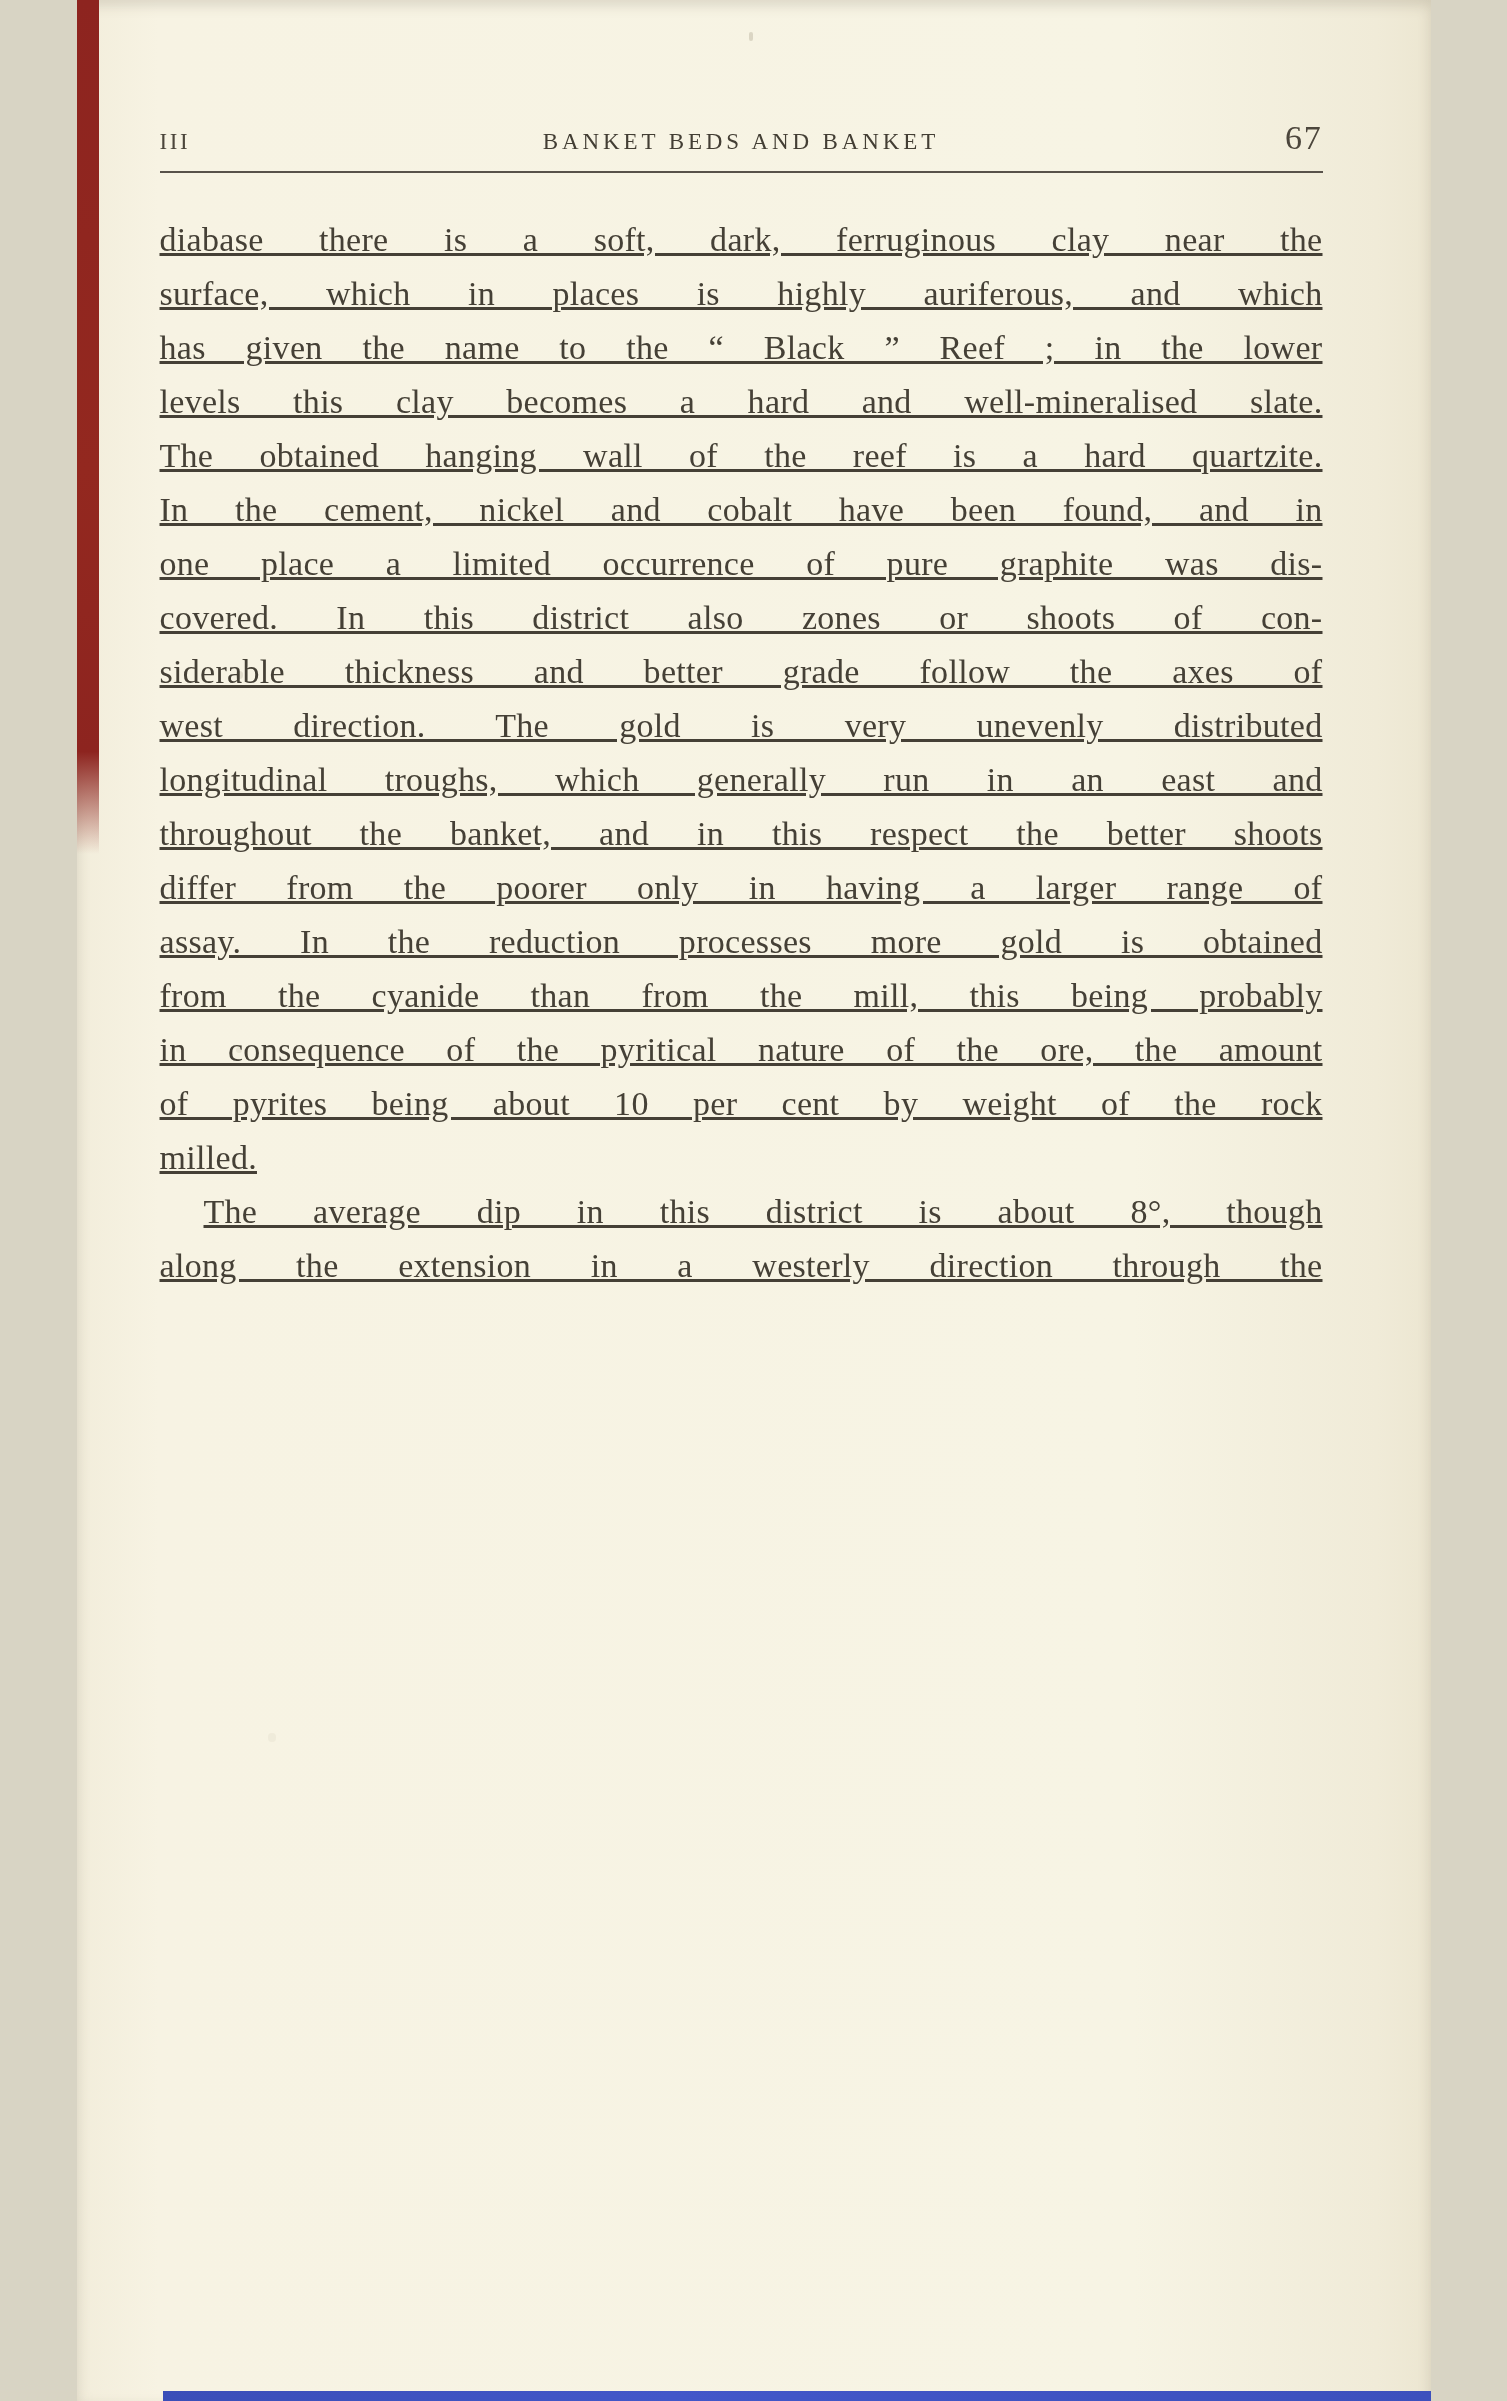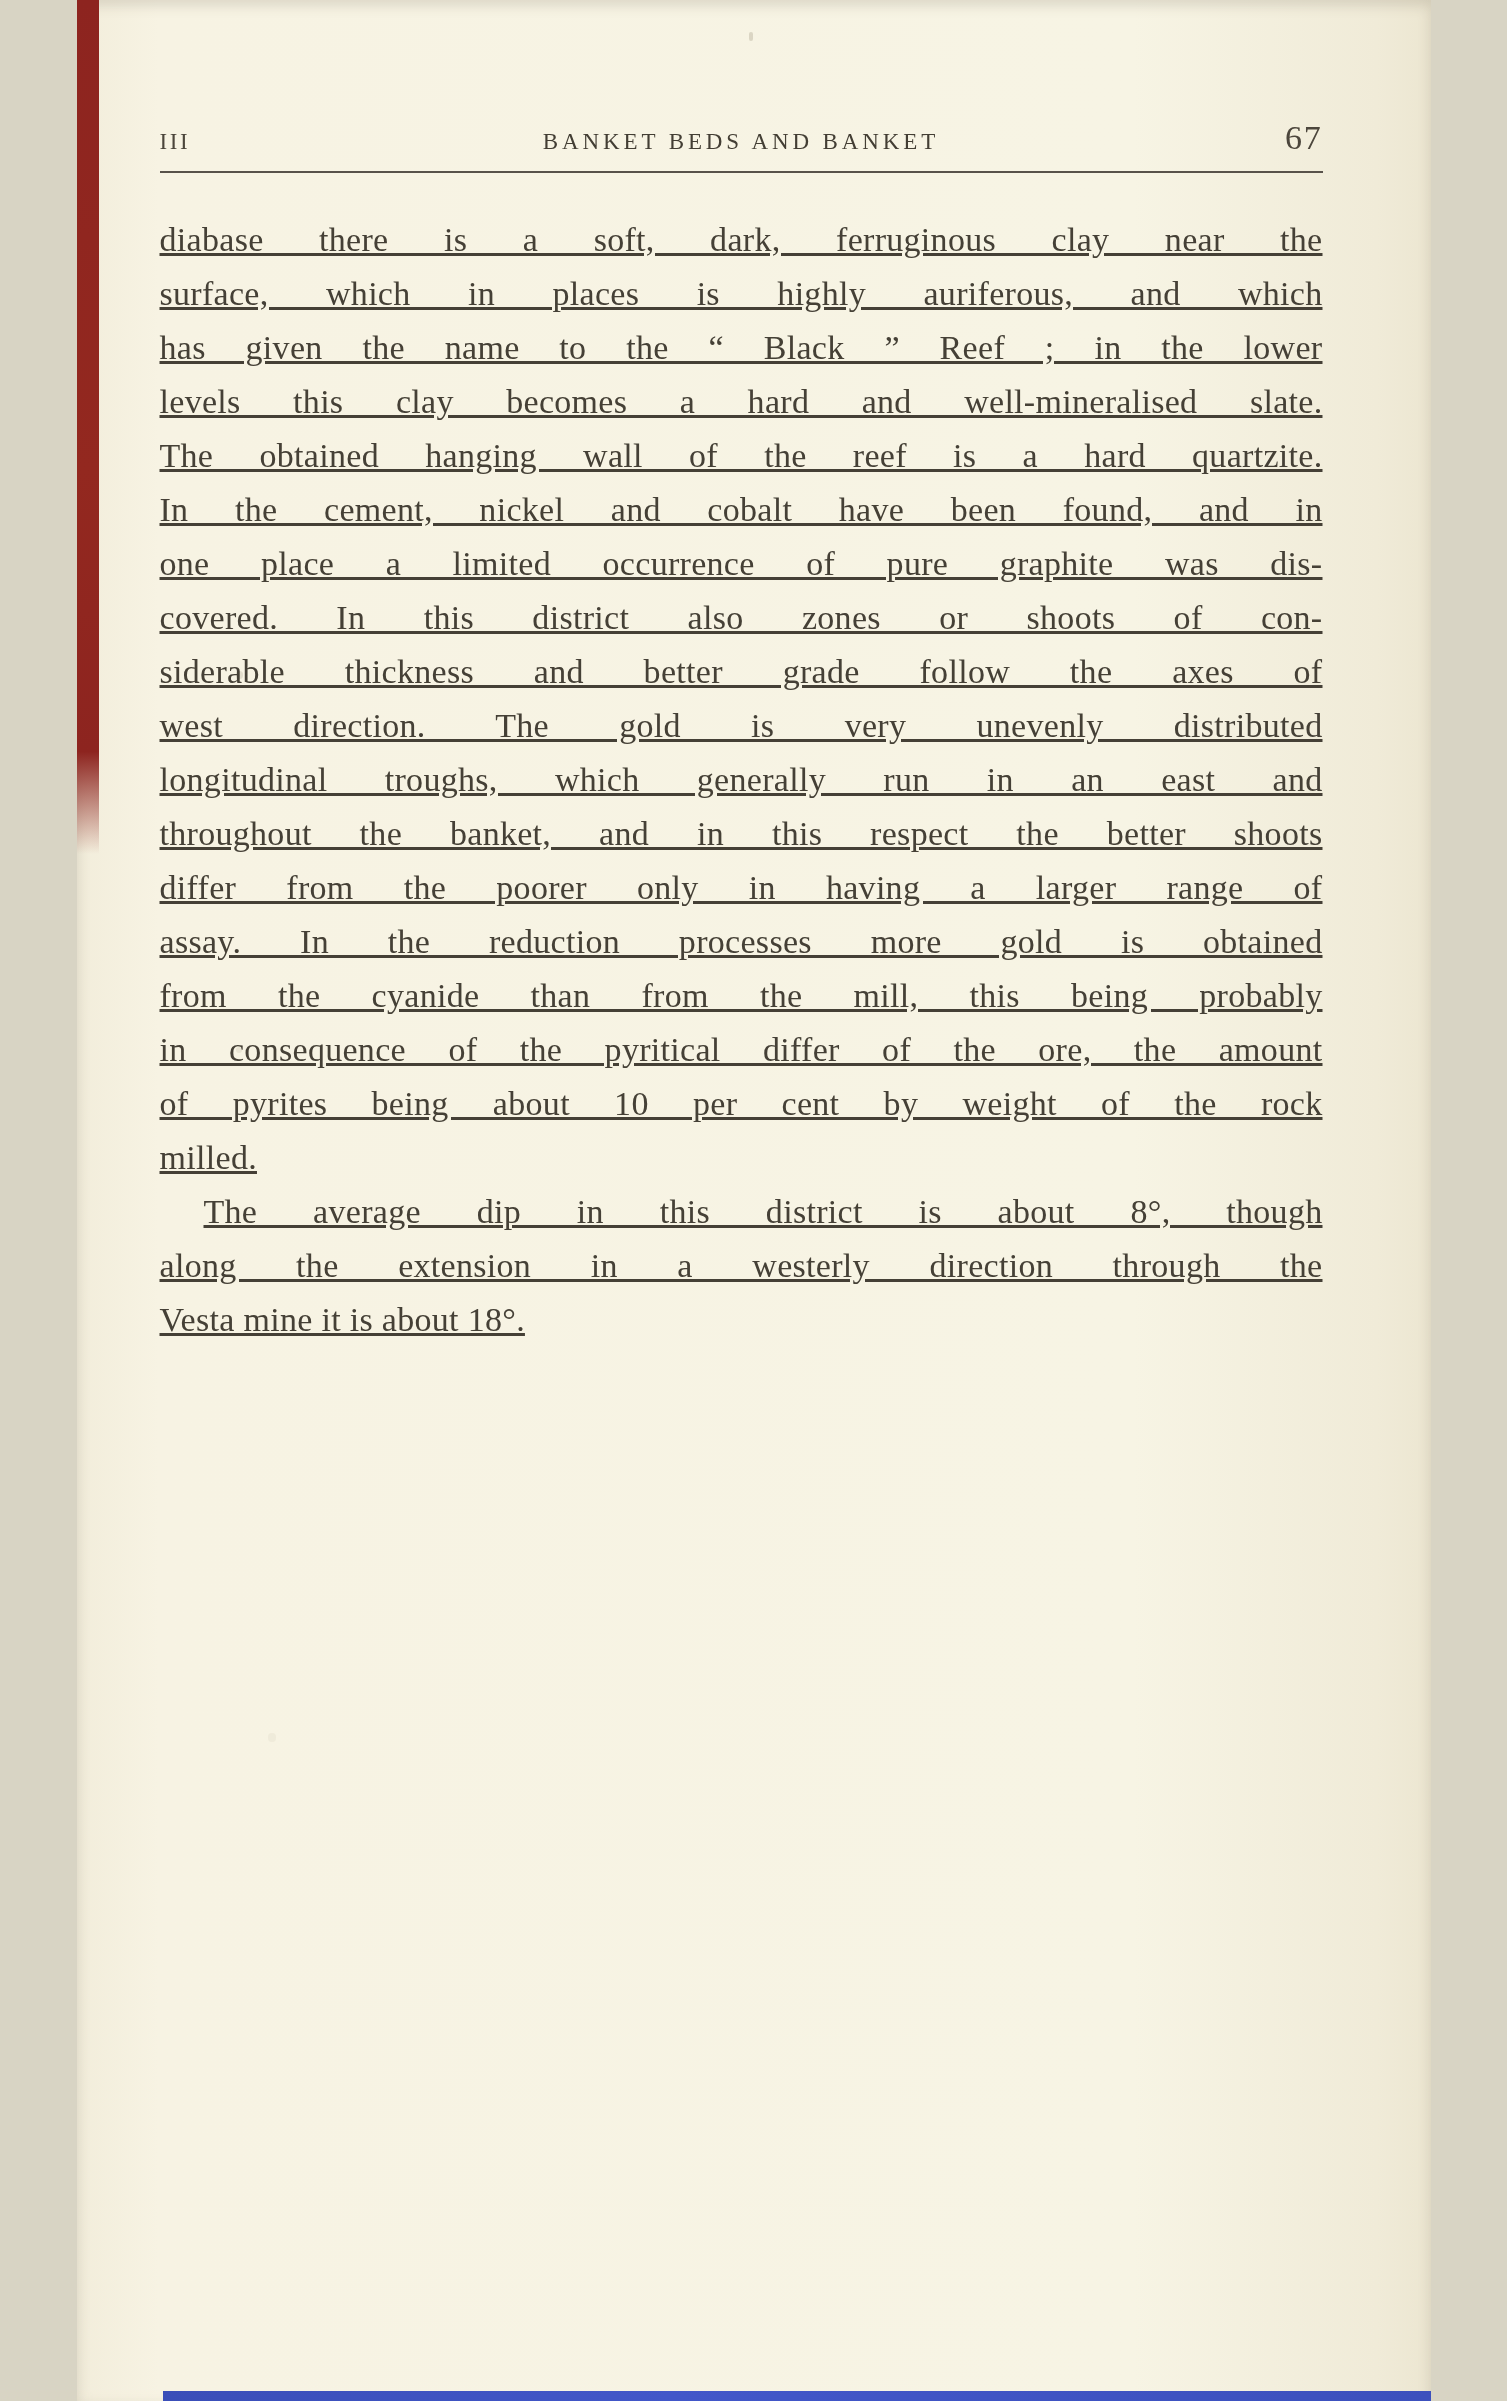--- a/index.html
+++ b/index.html
@@ -139,24 +139,23 @@
       <div class="line">In the cement, nickel and cobalt have been found, and in</div>
       <div class="line">one place a limited occurrence of pure graphite was dis-</div>
       <div class="line">covered.  In this district also zones or shoots of con-</div>
       <div class="line">siderable thickness and better grade follow the axes of</div>
       <div class="line">west direction.  The gold is very unevenly distributed</div>
       <div class="line">longitudinal troughs, which generally run in an east and</div>
       <div class="line">throughout the banket, and in this respect the better shoots</div>
       <div class="line">differ from the poorer only in having a larger range of</div>
       <div class="line">assay.  In the reduction processes more gold is obtained</div>
       <div class="line">from the cyanide than from the mill, this being probably</div>
-      <div class="line">in consequence of the pyritical differ of the ore, the amount</div>
+      <div class="line">in consequence of the pyritical nature of the ore, the amount</div>
       <div class="line">of pyrites being about 10 per cent by weight of the rock</div>
       <div class="line end">milled.</div>
 
       <div class="line indent">The average dip in this district is about 8°, though</div>
       <div class="line">along the extension in a westerly direction through the</div>
-      <div class="line end">Vesta mine it is about 18°.</div>
     </div>
 
   </div>
 </div>
 
 
 </body></html>

